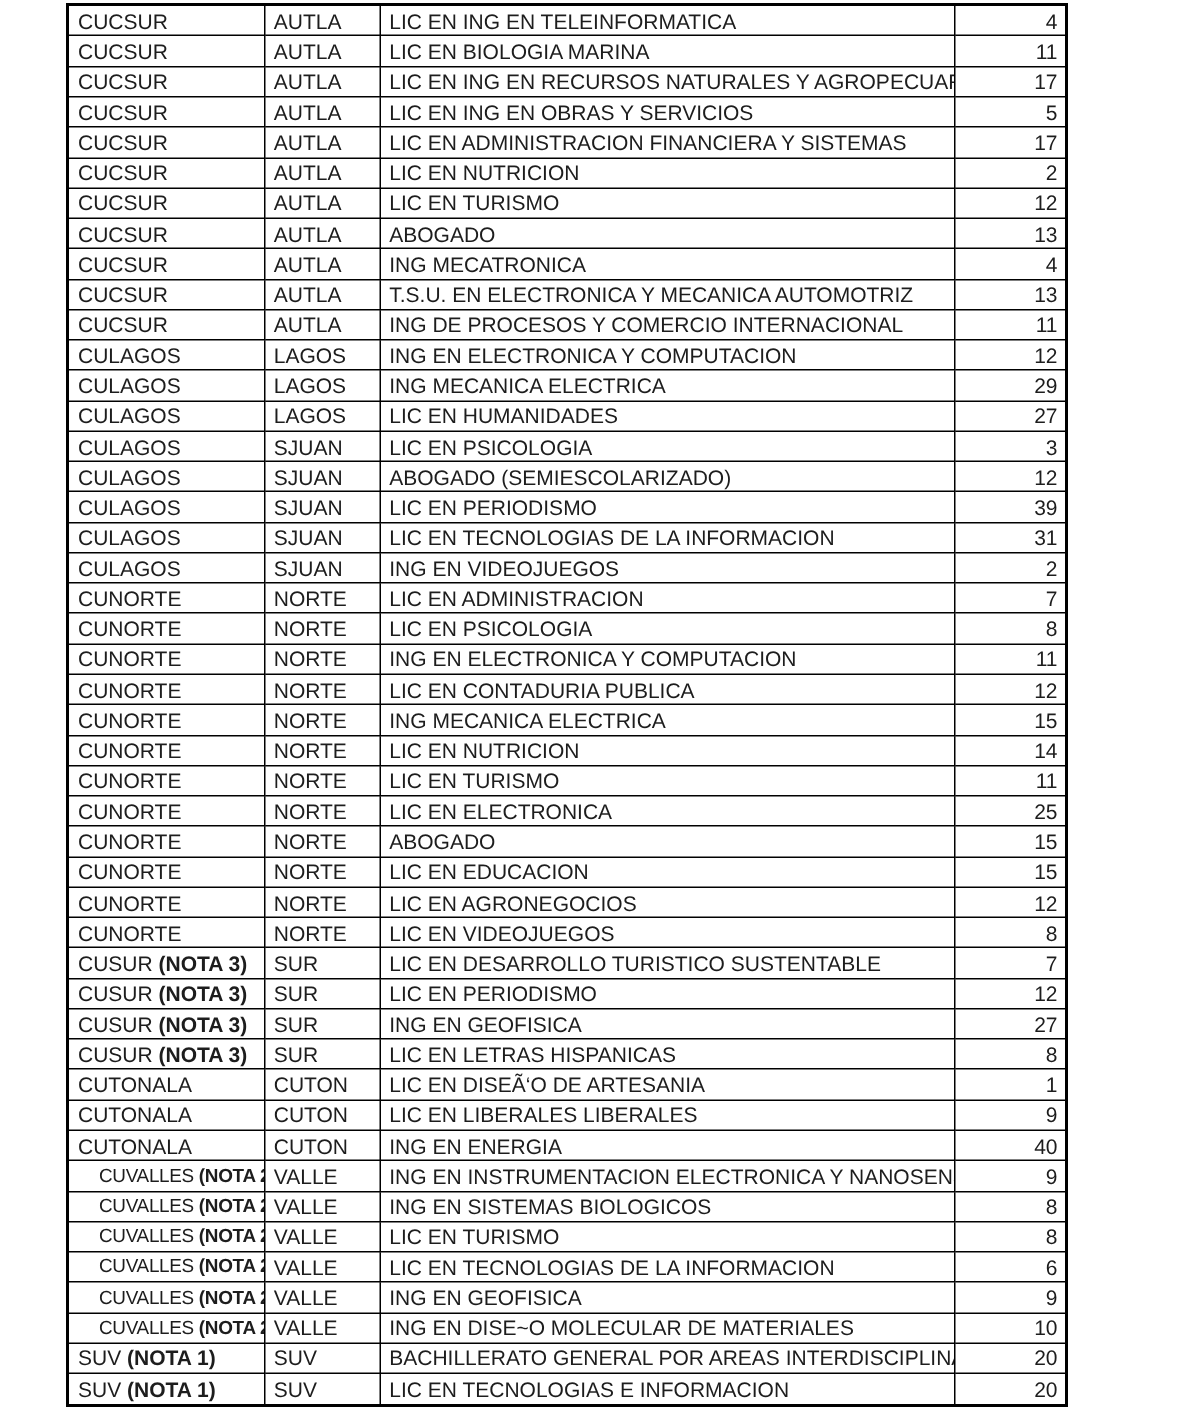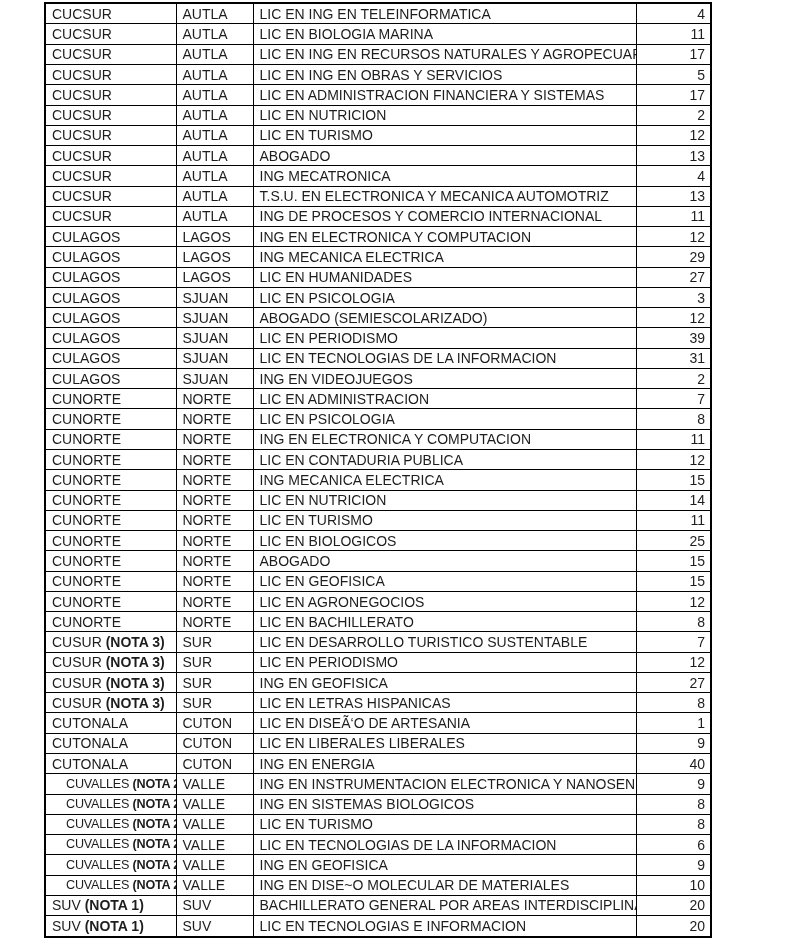--- a/index.html
+++ b/index.html
@@ -214,45 +214,45 @@
         </tr>
         <tr>
           <td class="campus">CUNORTE</td>
           <td class="site">NORTE</td>
           <td class="program">LIC EN TURISMO</td>
           <td class="count">11</td>
         </tr>
         <tr>
           <td class="campus">CUNORTE</td>
           <td class="site">NORTE</td>
-          <td class="program">LIC EN BIOLOGICOS</td>
+          <td class="program">LIC EN ELECTRONICA</td>
           <td class="count">25</td>
         </tr>
         <tr>
           <td class="campus">CUNORTE</td>
           <td class="site">NORTE</td>
           <td class="program">ABOGADO</td>
           <td class="count">15</td>
         </tr>
         <tr>
           <td class="campus">CUNORTE</td>
           <td class="site">NORTE</td>
-          <td class="program">LIC EN GEOFISICA</td>
+          <td class="program">LIC EN EDUCACION</td>
           <td class="count">15</td>
         </tr>
         <tr>
           <td class="campus">CUNORTE</td>
           <td class="site">NORTE</td>
           <td class="program">LIC EN AGRONEGOCIOS</td>
           <td class="count">12</td>
         </tr>
         <tr>
           <td class="campus">CUNORTE</td>
           <td class="site">NORTE</td>
-          <td class="program">LIC EN BACHILLERATO</td>
+          <td class="program">LIC EN VIDEOJUEGOS</td>
           <td class="count">8</td>
         </tr>
         <tr>
           <td class="campus">CUSUR <b>(NOTA 3)</b></td>
           <td class="site">SUR</td>
           <td class="program">LIC EN DESARROLLO TURISTICO SUSTENTABLE</td>
           <td class="count">7</td>
         </tr>
         <tr>
           <td class="campus">CUSUR <b>(NOTA 3)</b></td>

